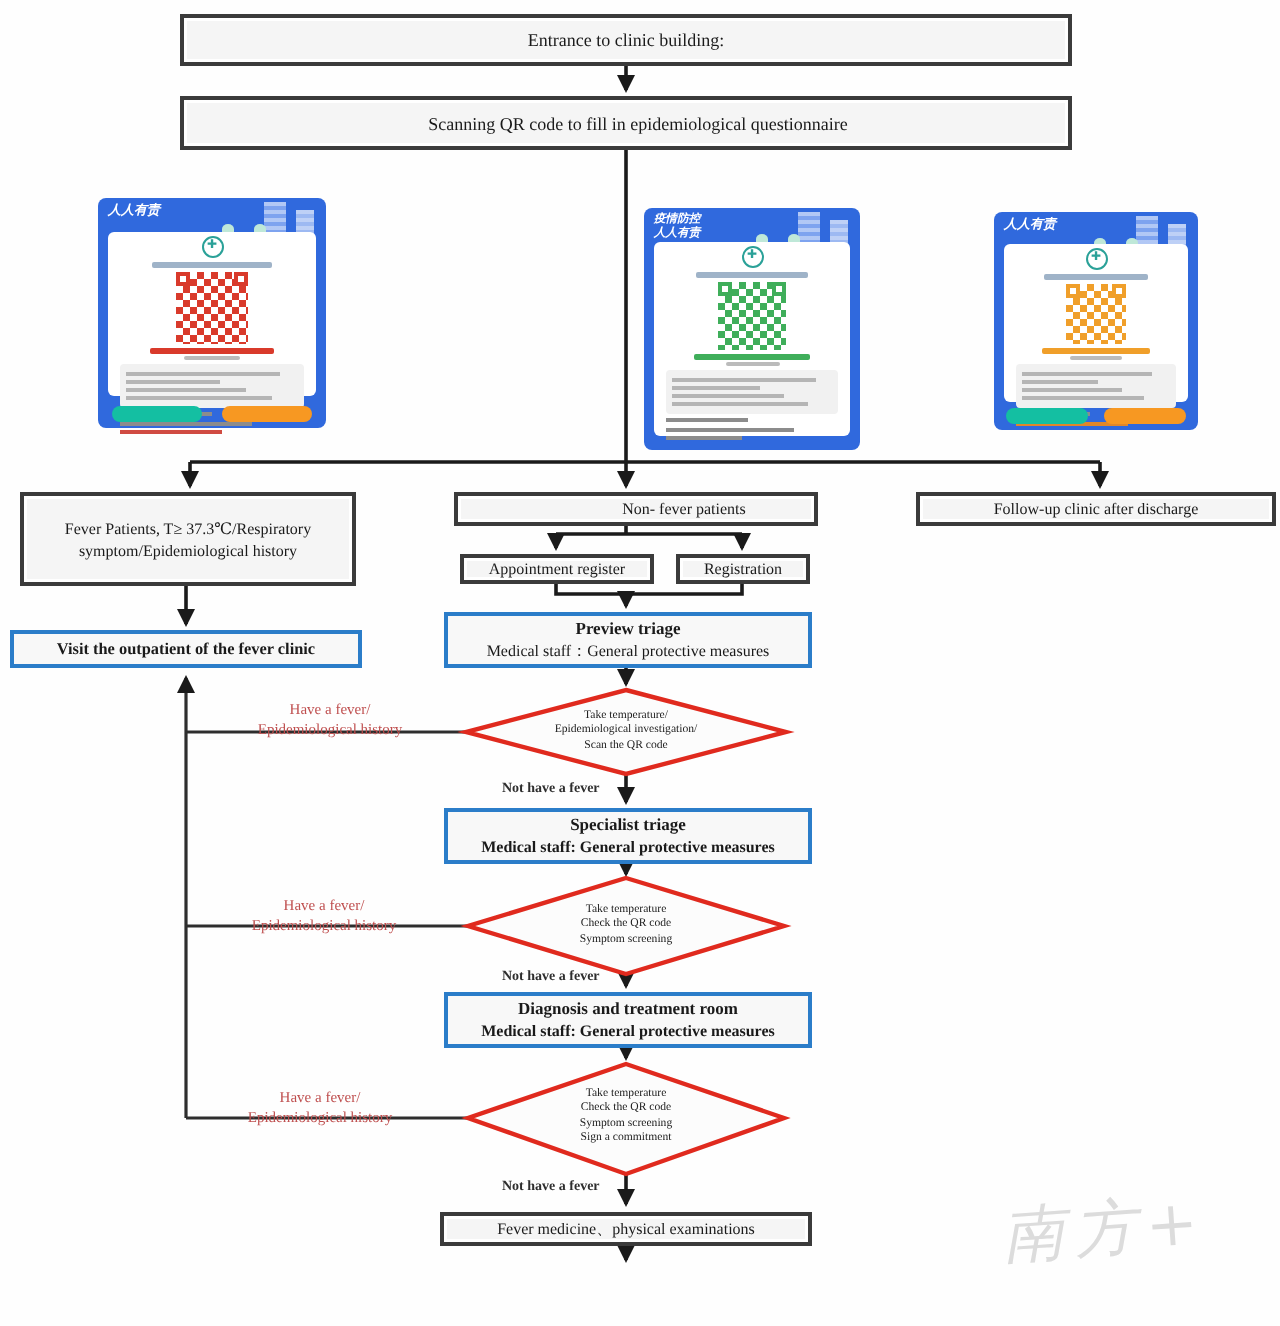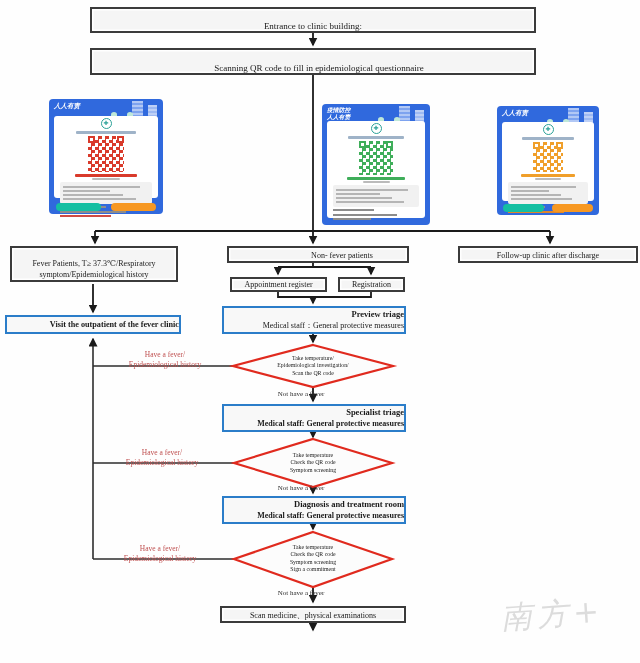--- a/index.html
+++ b/index.html
@@ -1,30 +1,30 @@
 <!DOCTYPE html>
 <html><head>
 <meta charset="utf-8">
 <style>
   html,body{margin:0;padding:0;background:#ffffff;}
   #canvas{position:relative;width:640px;height:663px;background:#fefefe;overflow:hidden;
           font-family:"Liberation Serif","DejaVu Serif",serif;color:#1a1a1a;}
   #connectors{position:absolute;left:0;top:0;z-index:1;}
-  .box{position:absolute;z-index:2;display:flex;align-items:flex-end;justify-content:center;
+  .box{position:absolute;z-index:2;display:flex;align-items:center;justify-content:center;
        text-align:center;box-sizing:border-box;}
   .gbox{border:2px solid #3b3b3b;background:#f5f5f5;box-shadow:inset 0 0 0 1.5px #ffffff;}
   .bluebox{border:2.5px solid #2b7dc9;background:#f8f8f8;flex-direction:column;line-height:11px;}
   .bluebox .t1{font-weight:bold;font-size:8.5px;display:block;}
   .bluebox .t2{font-size:8px;display:block;}
   .bluebox .t2.b{font-weight:bold;}
   .fs9{font-size:9px;}
   .fs8{font-size:8px;line-height:11px;}
   .redlabel{position:absolute;z-index:3;width:116px;text-align:center;color:#bf4f4f;
             font-size:7.5px;line-height:10px;}
-  .nothave{position:absolute;z-index:3;width:100px;text-align:center;color:#2e2e2e;font-size:7px;}
+  .nothave{position:absolute;z-index:3;width:100px;text-align:left;color:#2e2e2e;font-size:7px;font-weight:bold;}
   .dtext{position:absolute;z-index:3;text-align:center;font-size:5.8px;line-height:7.4px;color:#222;}
   
   .card{position:absolute;z-index:2;background:#3069dd;border-radius:4px;box-sizing:border-box;}
   .slogan{position:absolute;left:5px;top:3px;color:#fff;font-style:italic;font-weight:bold;
           font-size:6.5px;line-height:7px;z-index:3;}
   .bld{position:absolute;right:6px;top:2px;width:46px;height:16px;z-index:2;}
   .bld .b1{position:absolute;right:14px;top:0;width:11px;height:16px;background:#7ea3ef;
        background-image:repeating-linear-gradient(#ffffff66 0 2px,transparent 2px 4px);}
   .bld .b2{position:absolute;right:0;top:4px;width:9px;height:12px;background:#9db9f2;
        background-image:repeating-linear-gradient(#ffffff55 0 2px,transparent 2px 4px);}
@@ -190,21 +190,21 @@
       </div>
       <div class="tl">
         <div class="r" style="width:46%;"></div>
           <div class="r orng" style="width:70%;"></div>
       </div>
     </div>
     <div class="btn teal"></div>
     <div class="btn orange"></div>
   </div>
 
-  <div class="box gbox fs8" style="left:10px;top:246px;width:168px;height:36px;padding:0 18px;">
+  <div class="box gbox fs8" style="left:10px;top:246px;width:168px;height:47px;padding:0 18px;">
     <span>Fever Patients, T≥ 37.3℃/Respiratory symptom/Epidemiological history</span>
   </div>
   <div class="box gbox fs8" style="left:227px;top:246px;width:182px;height:17px;padding-left:48px;">
     <span>Non- fever patients</span>
   </div>
   <div class="box gbox fs8" style="left:458px;top:246px;width:180px;height:17px;">
     <span>Follow-up clinic after discharge</span>
   </div>
 
   <div class="box gbox fs8" style="left:230px;top:277px;width:97px;height:15px;">
@@ -259,20 +259,20 @@
   <div class="redlabel" style="left:102px;top:544px;">
     <span>Have a fever/</span><br>
     <span>Epidemiological history</span>
   </div>
 
   <div class="nothave" style="left:251px;top:390px;">Not have a fever</div>
   <div class="nothave" style="left:251px;top:484px;">Not have a fever</div>
   <div class="nothave" style="left:251px;top:589px;">Not have a fever</div>
 
   <div class="box gbox fs8" style="left:220px;top:606px;width:186px;height:17px;">
-    <span>Scan medicine、physical examinations</span>
+    <span>Fever medicine、physical examinations</span>
   </div>
   <div class="box gbox fs8" style="left:222px;top:633px;width:184px;height:17px;margin-top:32px;">
     <span>Departure from the hospital</span>
   </div>
 
   <div id="wm">南方+</div>
 </div>
 
 </body></html>

